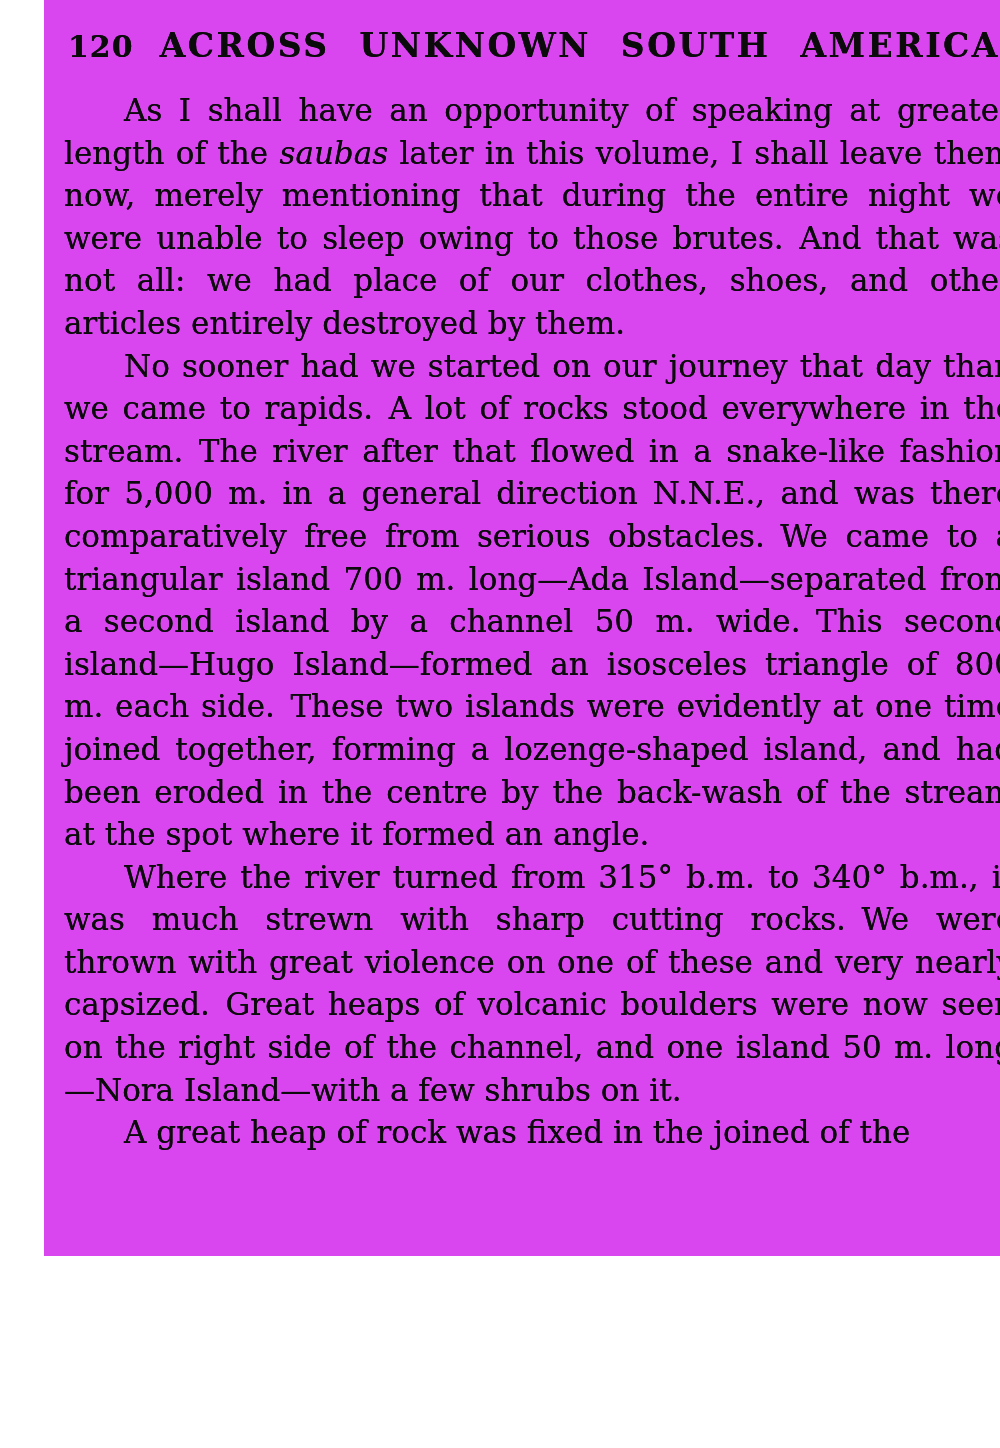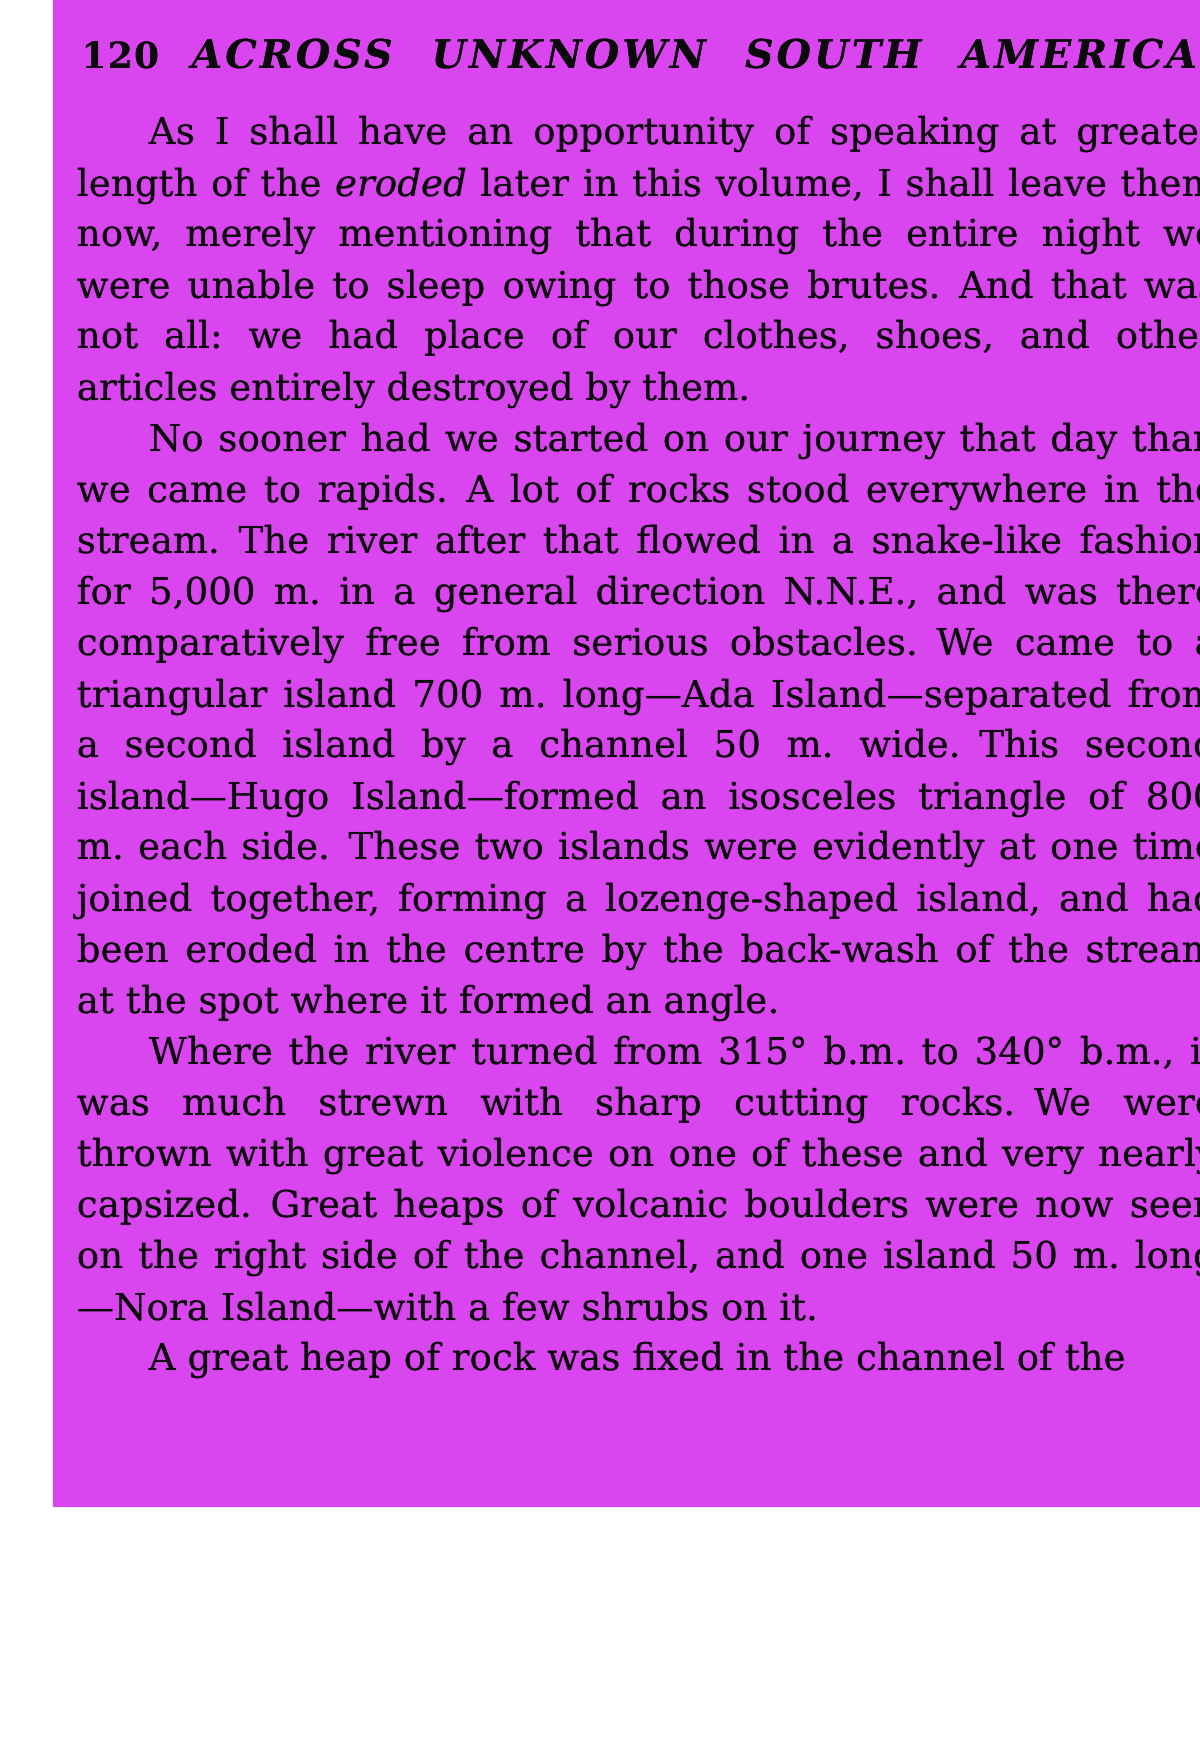--- a/index.html
+++ b/index.html
@@ -29,21 +29,20 @@
   }
   .page-number {
     font-size: 30px;
     letter-spacing: 1px;
   }
   .running-title {
     font-size: 33px;
     margin-left: 26px;
     letter-spacing: 2.5px;
     word-spacing: 16px;
-    font-style: italic;
   }
   .page-body {
     font-size: 31px;
     line-height: 42.6px;
     text-align: justify;
     text-shadow: 0 0 0.6px rgba(0,0,0,0.8);
   }
   .page-body p {
     margin: 0;
     padding: 0;
@@ -59,18 +58,18 @@
 <body>
 
 <div class="page">
   <header class="running-head">
     <span class="page-number">120</span>
     <span class="running-title">ACROSS UNKNOWN SOUTH AMERICA</span>
   </header>
 
   <main class="page-body">
 
-      <p class="indent"><span>As I shall have an opportunity of speaking at greater length of the </span><em>eroded</em><span> later in this volume, I shall leave them now, merely mentioning that during the entire night we were unable to sleep owing to those brutes. And that was not all: we had place of our clothes, shoes, and other articles entirely destroyed by them.</span></p>
+      <p class="indent"><span>As I shall have an opportunity of speaking at greater length of the </span><em>saubas</em><span> later in this volume, I shall leave them now, merely mentioning that during the entire night we were unable to sleep owing to those brutes. And that was not all: we had place of our clothes, shoes, and other articles entirely destroyed by them.</span></p>
       <p class="indent"><span>No sooner had we started on our journey that day than we came to rapids. A lot of rocks stood everywhere in the stream. The river after that flowed in a snake-like fashion for 5,000 m. in a general direction N.N.E., and was there comparatively free from serious obstacles. We came to a triangular island 700 m. long—Ada Island—separated from a second island by a channel 50 m. wide. This second island—Hugo Island—formed an isosceles triangle of 800 m. each side. These two islands were evidently at one time joined together, forming a lozenge-shaped island, and had been eroded in the centre by the back-wash of the stream at the spot where it formed an angle.</span></p>
       <p class="indent"><span>Where the river turned from 315° b.m. to 340° b.m., it was much strewn with sharp cutting rocks. We were thrown with great violence on one of these and very nearly capsized. Great heaps of volcanic boulders were now seen on the right side of the channel, and one island 50 m. long—Nora Island—with a few shrubs on it.</span></p>
-      <p class="indent"><span>A great heap of rock was fixed in the channel of the</span></p>
+      <p class="indent"><span>A great heap of rock was fixed in the joined of the</span></p>
     </main>
 </div>
 
 </body></html>

